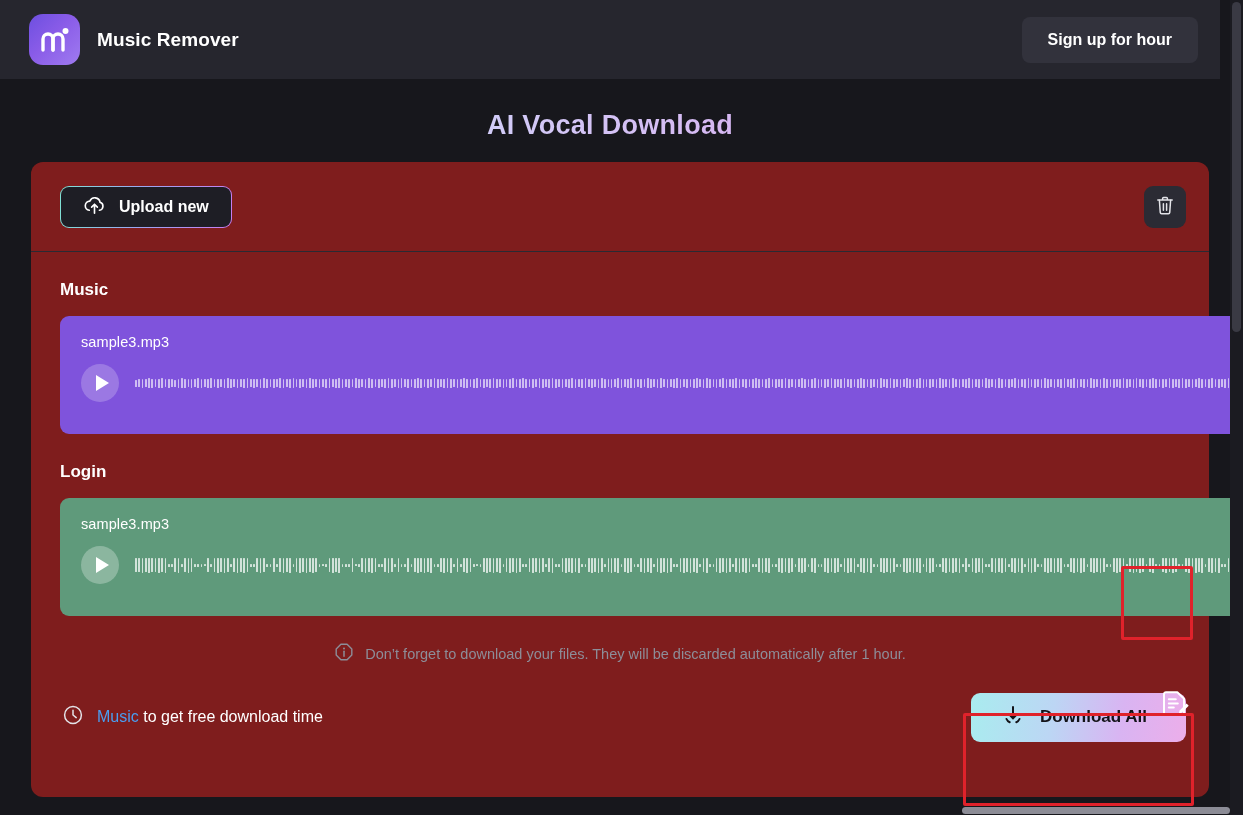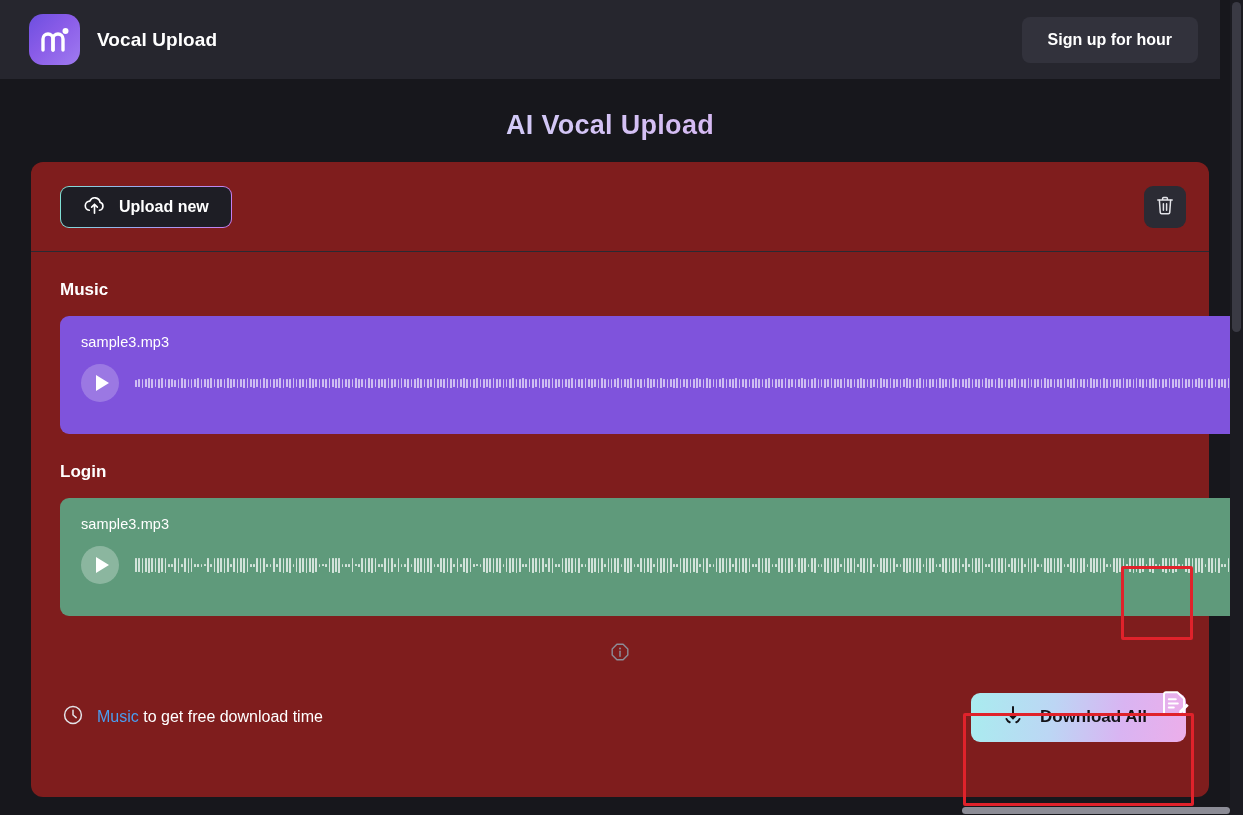--- a/index.html
+++ b/index.html
@@ -315,26 +315,26 @@
 
   <div class="header">
     <div class="brand">
       <div class="logo-box">
         <svg width="30" height="26" viewBox="0 0 30 26" aria-hidden="true">
           <path d="M3 23 V12 a5 5 0 0 1 10 0 V23" fill="none" stroke="#fff" stroke-width="3.4" stroke-linecap="round"></path>
           <path d="M13 23 V12 a5 5 0 0 1 10 0 V23" fill="none" stroke="#fff" stroke-width="3.4" stroke-linecap="round"></path>
           <circle cx="25.5" cy="4" r="3" fill="#fff"></circle>
         </svg>
       </div>
-      <div class="brand-name">Vocal Upload</div>
+      <div class="brand-name">Music Remover</div>
     </div>
     <button class="signup-btn">Sign up for hour</button>
   </div>
 
-  <div class="page-title">AI Vocal Upload</div>
+  <div class="page-title">AI Vocal Download</div>
 
   <div class="card">
 
     <div class="upload-row">
       <button class="upload-btn">
         <span>
           <svg width="23" height="20" viewBox="0 0 24 20" fill="none" aria-hidden="true">
             <path d="M6.5 15.5a4.8 4.8 0 0 1 .6-9.55 5.6 5.6 0 0 1 10.7 1.2 4.3 4.3 0 0 1-.6 8.35" stroke="#fff" stroke-width="1.7" stroke-linecap="round" stroke-linejoin="round"></path>
             <path d="M12 18.6V9.2M12 9.2l-3 3M12 9.2l3 3" stroke="#fff" stroke-width="1.7" stroke-linecap="round" stroke-linejoin="round"></path>
           </svg>
@@ -1071,20 +1071,21 @@
     </div>
 
     <div class="notice">
       <span>
         <svg width="20" height="20" viewBox="0 0 20 20" fill="none" aria-hidden="true">
           <path d="M6.9 2.2h6.2l4.7 4.7v6.2l-4.7 4.7H6.9l-4.7-4.7V6.9z" stroke="#8d8d98" stroke-width="1.4" stroke-linejoin="round"></path>
           <circle cx="10" cy="6.6" r="1" fill="#8d8d98"></circle>
           <path d="M10 9.2v5" stroke="#8d8d98" stroke-width="1.5" stroke-linecap="round"></path>
         </svg>
       </span>
+      <span>Don’t forget to download your files. They will be discarded automatically after 1 hour.</span>
     </div>
 
     <div class="footer-row">
       <div class="login-line">
         <span>
           <svg width="22" height="22" viewBox="0 0 22 22" fill="none" aria-hidden="true">
             <circle cx="11" cy="11" r="8.4" stroke="#e3e3e8" stroke-width="1.5"></circle>
             <path d="M11 6.2V11l3.2 2.6" stroke="#e3e3e8" stroke-width="1.5" stroke-linecap="round" stroke-linejoin="round"></path>
           </svg>
         </span>

